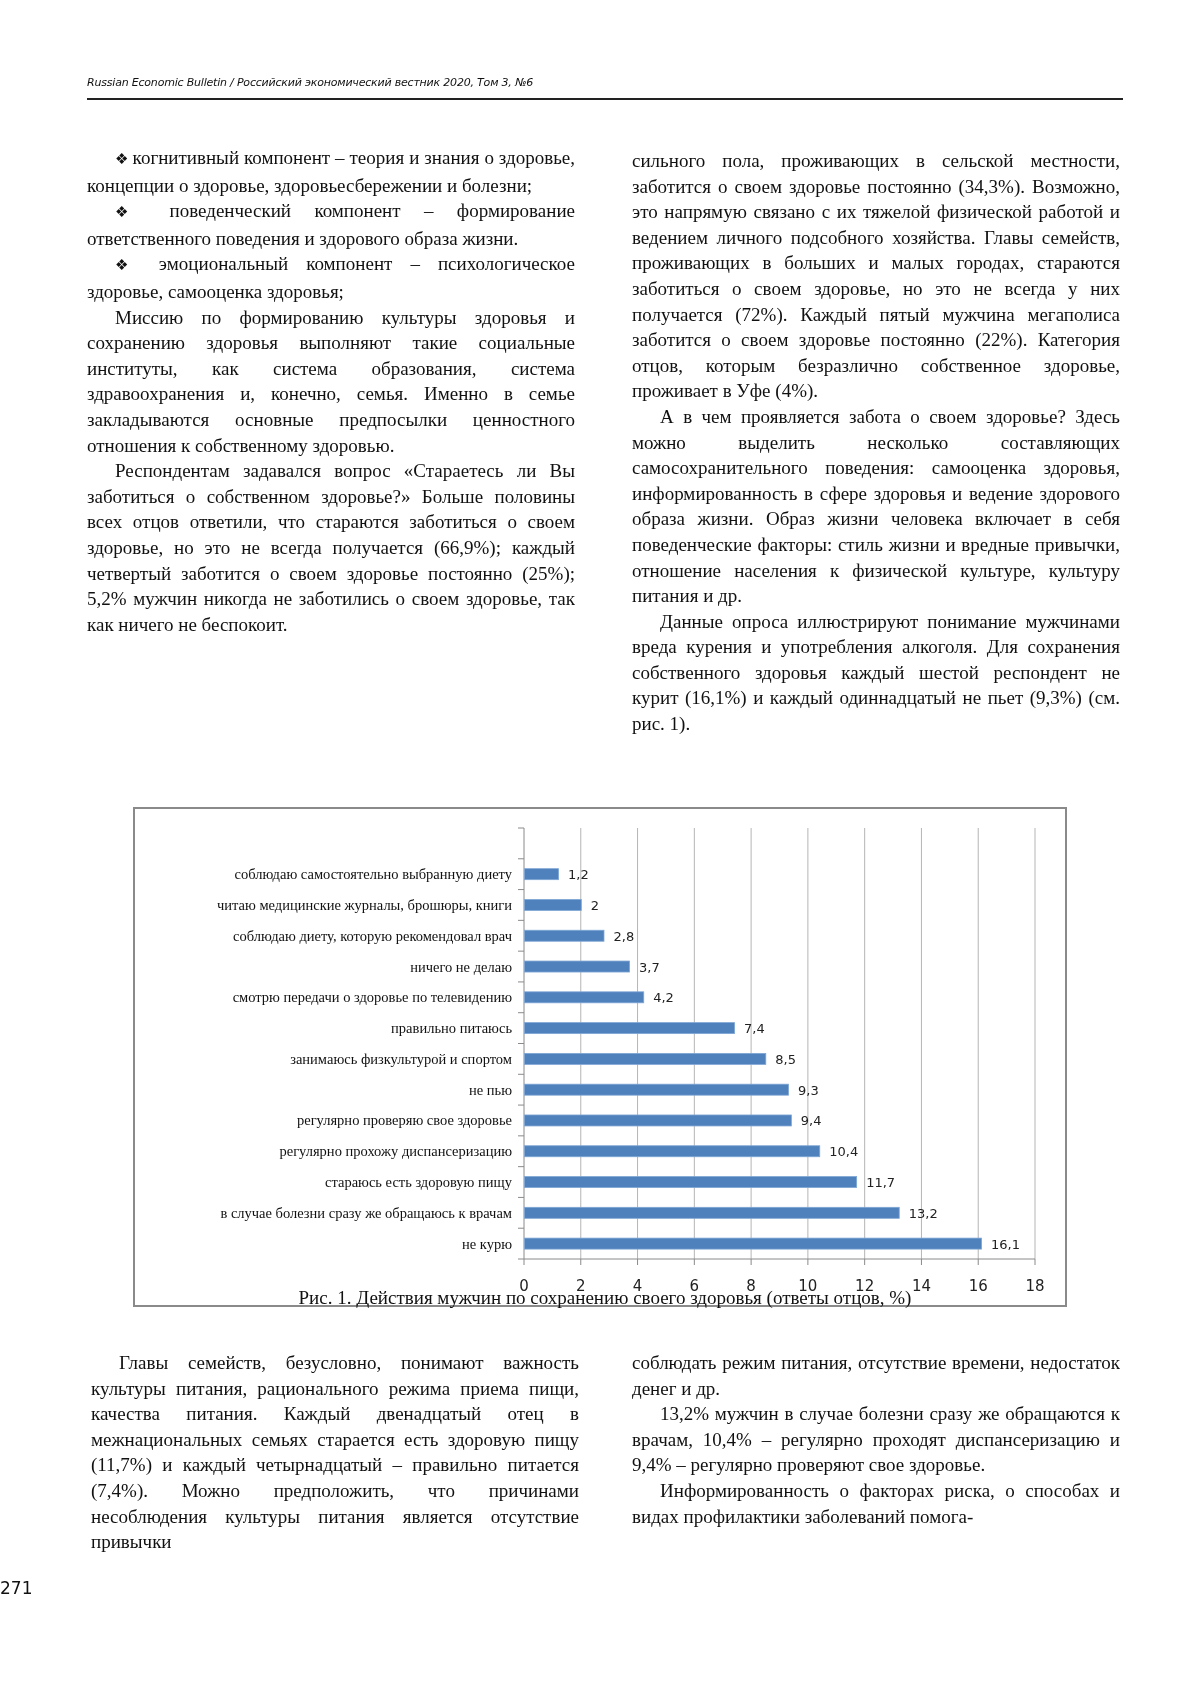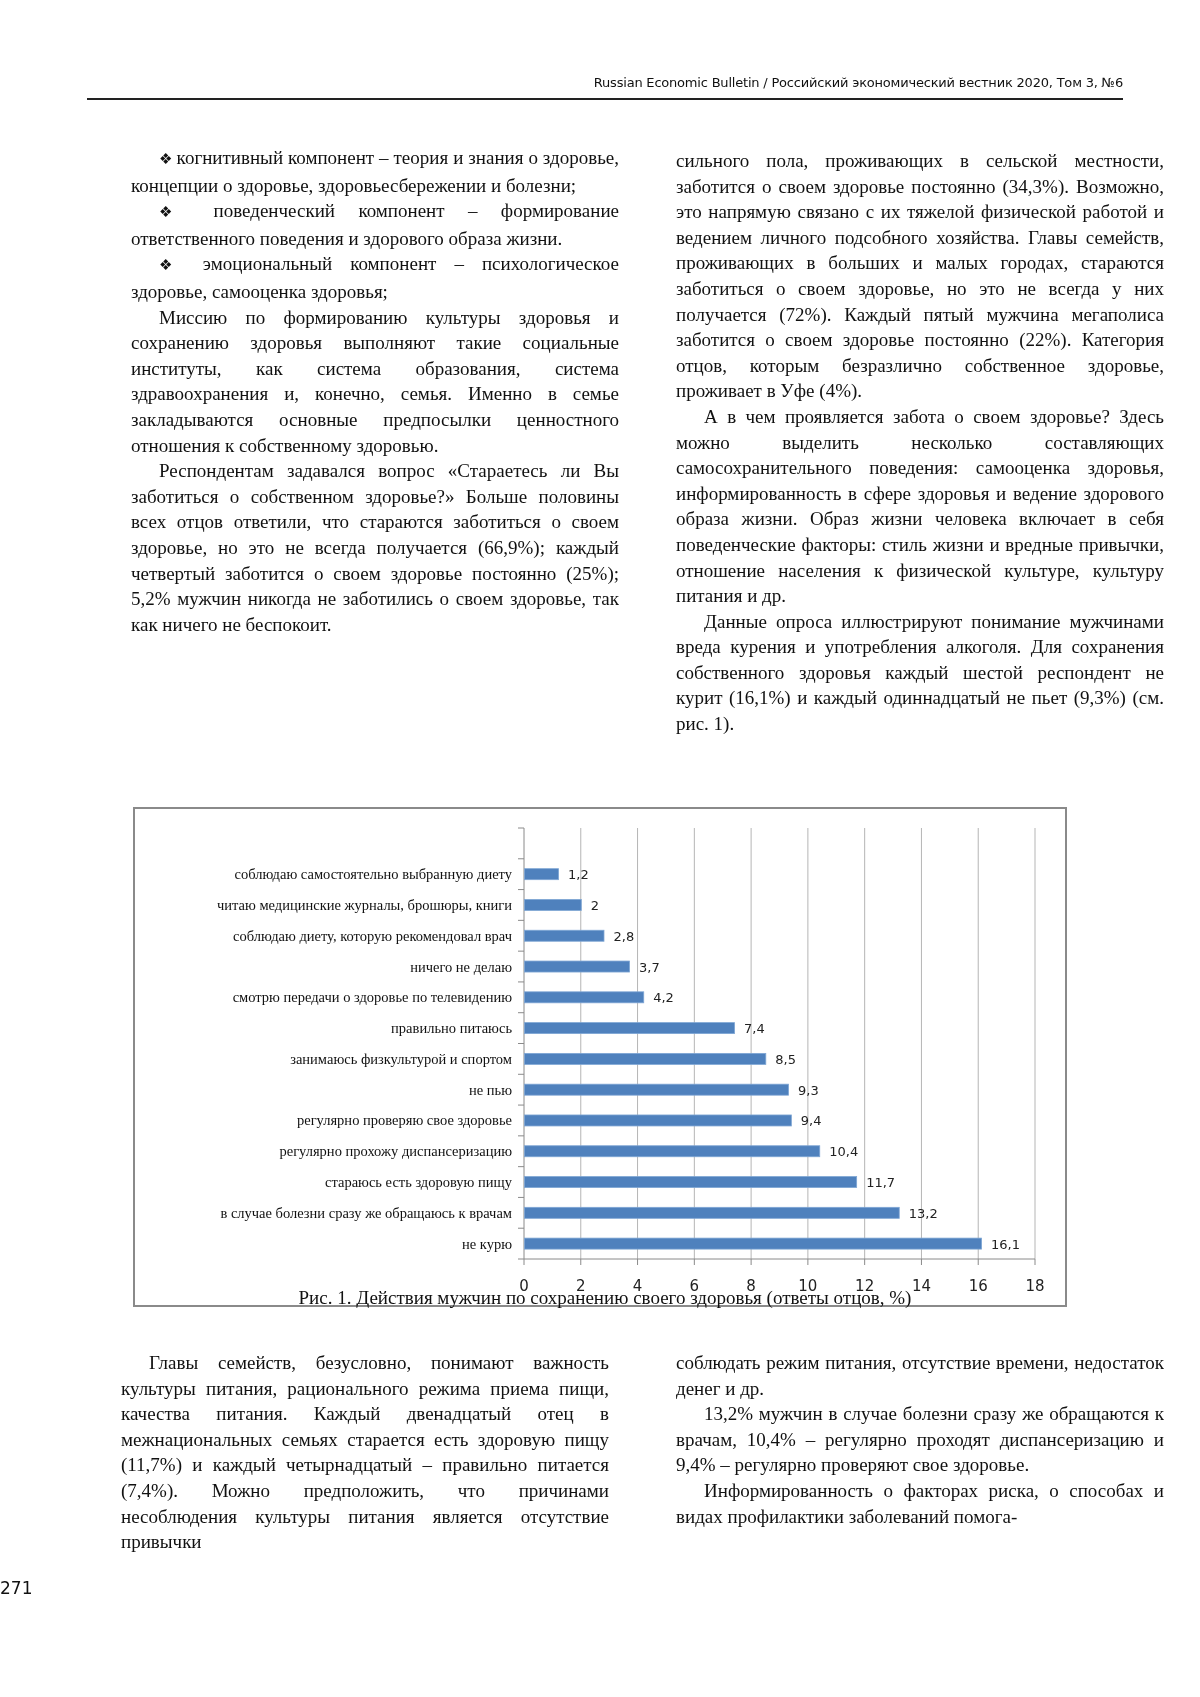--- a/index.html
+++ b/index.html
@@ -1,34 +1,33 @@
 <!DOCTYPE html>
 <html><head>
 <meta charset="utf-8">
 <style>
   html, body { margin: 0; padding: 0; background: #ffffff; }
   body { width: 1200px; height: 1697px; position: relative; overflow: hidden; color: #111; }
   .header {
     position: absolute; left: 87px; top: 70px; width: 1036px; height: 28px;
-    border-bottom: 2px solid #222; text-align: right;
-    font-family: "DejaVu Sans", sans-serif; font-size: 13px; line-height: 26px;
+    border-bottom: 2px solid #222; 
+    font-family: "DejaVu Sans", sans-serif; font-style: italic; font-size: 11px; line-height: 26px;
     letter-spacing: -0.2px;
   }
   .col {
     position: absolute; width: 488px;
     font-family: "Liberation Serif", serif; font-size: 19px; line-height: 25.6px;
     text-align: justify;
-    margin-left: 44px;
   }
   .col p { margin: 0; text-indent: 28px; }
   .col p.noindent { text-indent: 0; }
   .col .bullet::before { content: "\2756\00a0"; font-size: 15px; }
   #col-l-top { left: 87px; top: 145px; }
   #col-r-top { left: 632px; top: 148px; }
-  #col-l-bot { left: 77px; top: 1350px; }
+  #col-l-bot { left: 91px; top: 1350px; }
   #col-r-bot { left: 632px; top: 1350px; }
 
   .figure-box {
     position: absolute; left: 133px; top: 807px; width: 934px; height: 500px;
     border: 2px solid #8a8a8a; box-sizing: border-box; background: #fff;
   }
   #chart-svg { position: absolute; left: 0; top: 0; }
   .cat-label { font-family: "Liberation Serif", serif; font-size: 14.5px; fill: #111; }
   .val-label { font-family: "DejaVu Sans", sans-serif; font-size: 13px; fill: #222; }
   .tick-label { font-family: "DejaVu Sans", sans-serif; font-size: 15px; fill: #222; }

